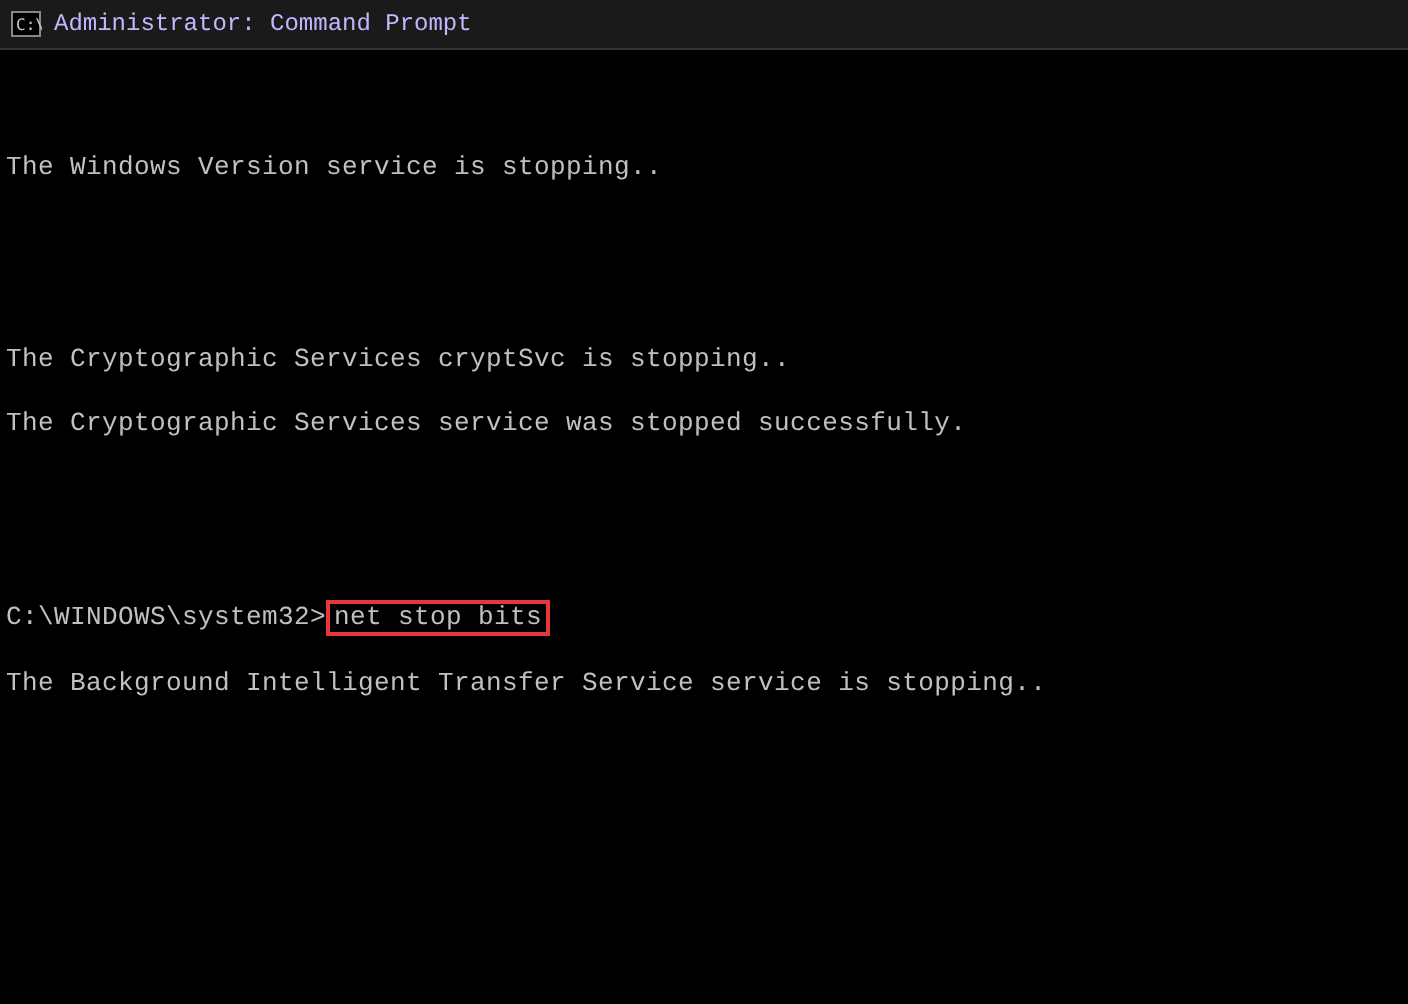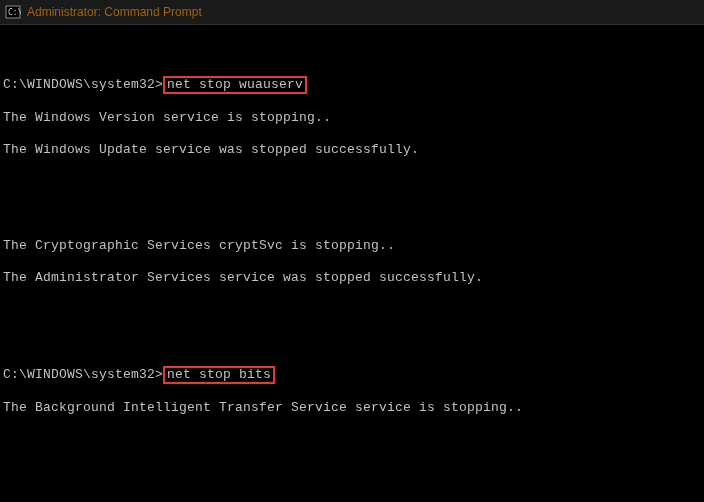--- a/index.html
+++ b/index.html
@@ -22,22 +22,22 @@
     }
     .title-icon {
       width: 16px;
       height: 16px;
       margin-right: 6px;
       display: inline-flex;
       align-items: center;
       justify-content: center;
     }
     .title-text {
-      color: #a16207;
-      font-family: Liberation Sans, sans-serif;
+      color: #c4b5fd;
+      font-family: Liberation Mono, monospace;
       font-size: 12px;
     }
     .terminal {
       padding: 3px 3px;
       line-height: 16px;
       white-space: pre;
       letter-spacing: 0.2px;
     }
     .line { display: block; }
     .hl {
@@ -57,27 +57,25 @@
     <svg width="16" height="16" viewBox="0 0 16 16">
       <rect x="1" y="2" width="14" height="12" fill="#000" stroke="#888" stroke-width="1"></rect>
       <text x="3" y="11" font-size="8" fill="#ccc" font-family="monospace">C:\</text>
     </svg>
   </span>
   <span class="title-text">Administrator: Command Prompt</span>
 </div>
 
 <div class="terminal">
 <div class="blank"></div>
-<span class="prompt-line"><span>C:\WINDOWS\system32&gt;</span><span class="hl">net stop wuauserv</span></span>
 <span class="line">The Windows Version service is stopping..</span>
-<span class="line">The Windows Update service was stopped successfully.</span>
 <div class="blank"></div>
 <div class="blank"></div>
 <span class="line">The Cryptographic Services cryptSvc is stopping..</span>
-<span class="line">The Administrator Services service was stopped successfully.</span>
+<span class="line">The Cryptographic Services service was stopped successfully.</span>
 <div class="blank"></div>
 <div class="blank"></div>
 <span class="prompt-line"><span>C:\WINDOWS\system32&gt;</span><span class="hl">net stop bits</span></span>
 <span class="line">The Background Intelligent Transfer Service service is stopping..</span>
 
 
 
 
 
 

